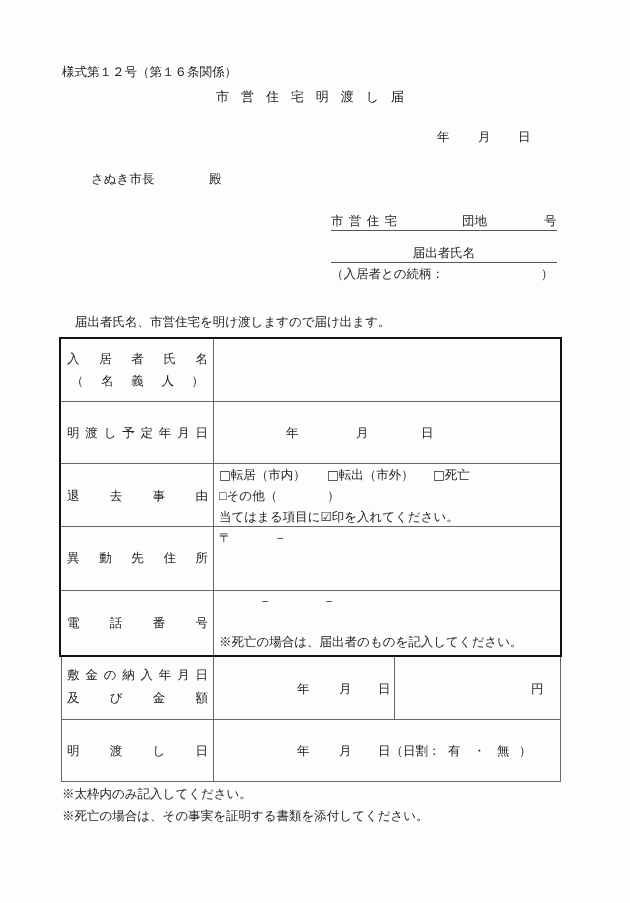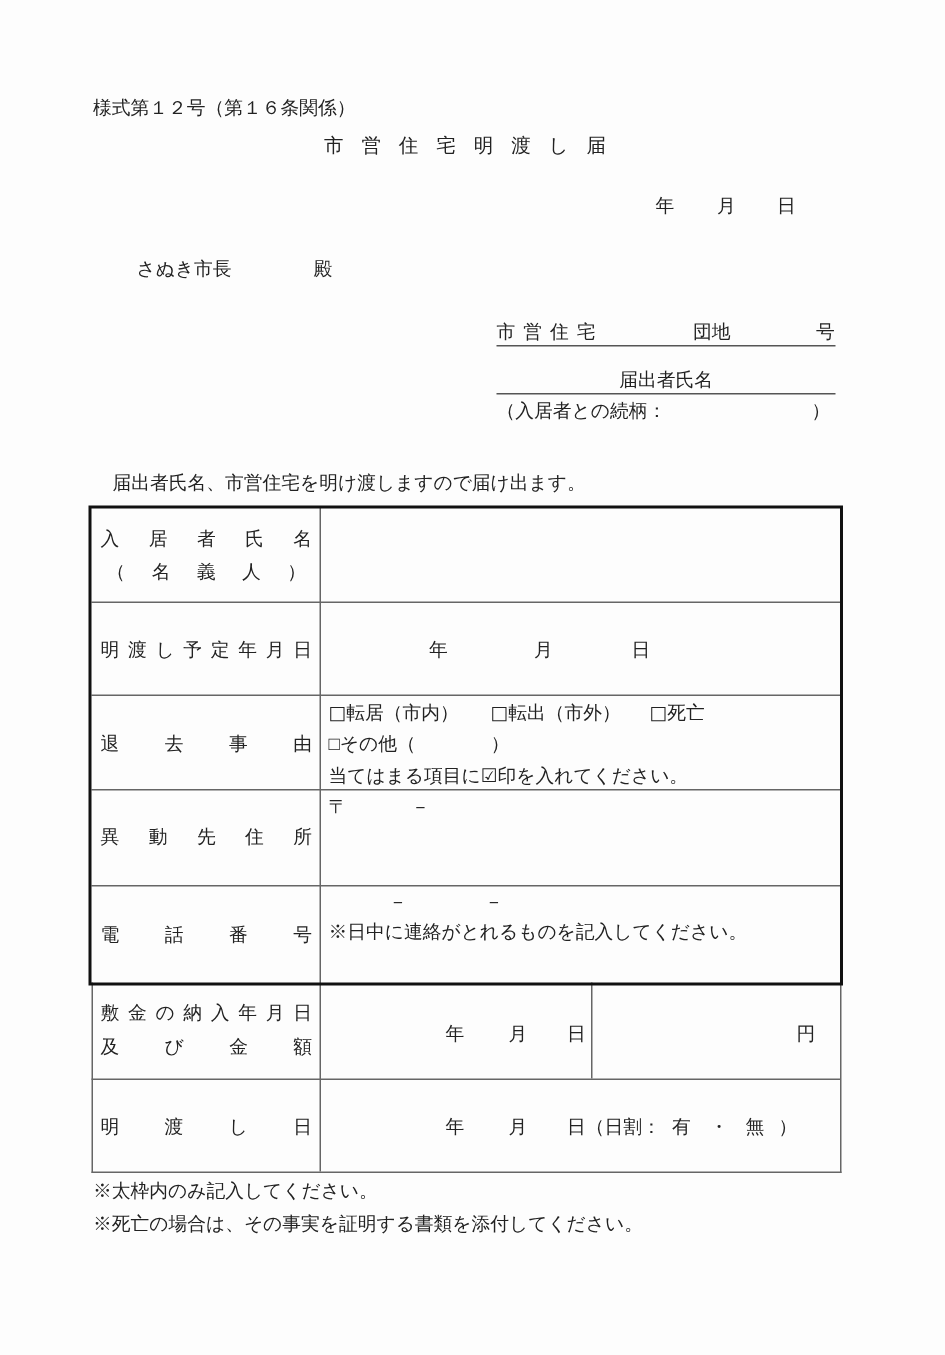--- a/index.html
+++ b/index.html
@@ -122,21 +122,21 @@
 
 <div class="label spread" style="top:615px;">
   <span>電</span>
     <span>話</span>
     <span>番</span>
     <span>号</span>
 </div>
 <div class="abs" style="left:215px;top:592px;width:343px;height:62px;">
   <span class="abs" style="left:44px;top:1px;">－</span>
   <span class="abs" style="left:108px;top:1px;">－</span>
-  <span class="abs" style="left:4px;top:21px;">※日中に連絡がとれるものを記入してください。</span>
+  <span class="abs" style="left:4px;top:42px;">※死亡の場合は、届出者のものを記入してください。</span>
 </div>
 
 <div class="label spread" style="top:667px;">
   <span>敷</span>
     <span>金</span>
     <span>の</span>
     <span>納</span>
     <span>入</span>
     <span>年</span>
     <span>月</span>

